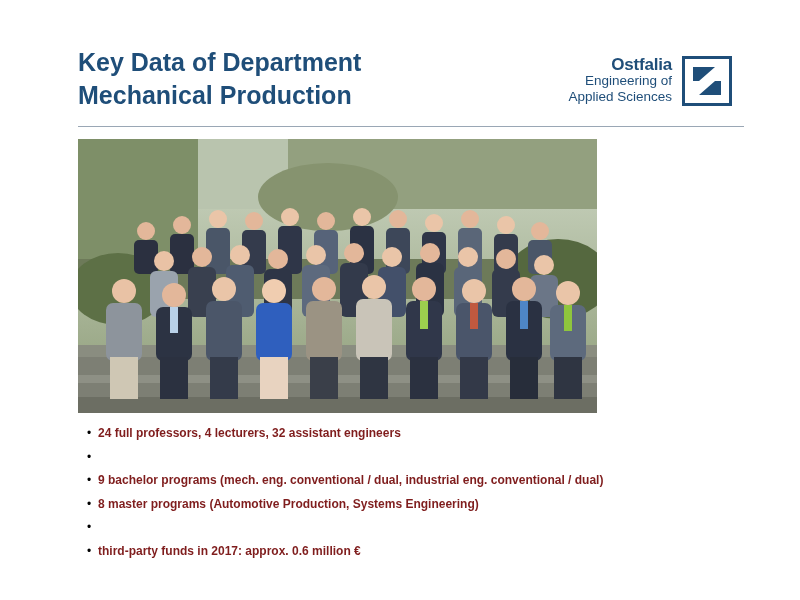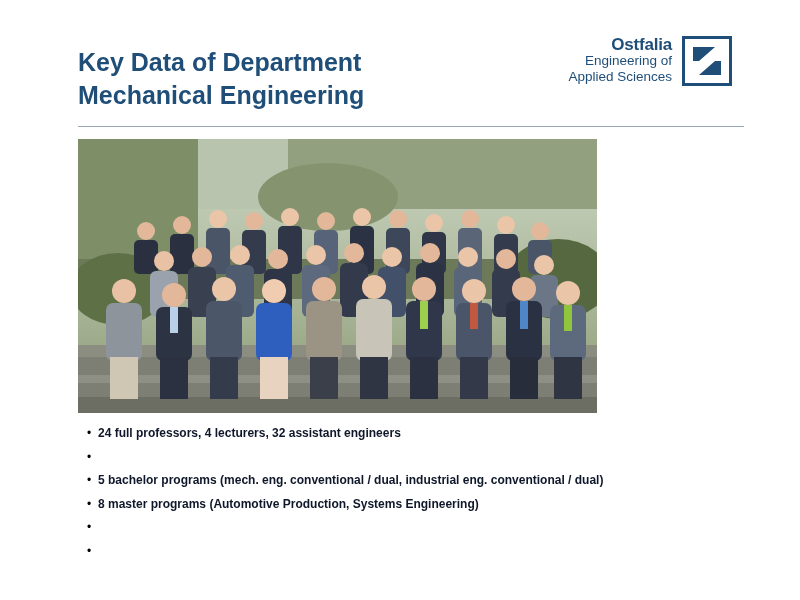--- a/index.html
+++ b/index.html
@@ -31,21 +31,21 @@
     font-weight: bold;
     line-height: 33px;
     letter-spacing: 0px;
   }
   .title-line { display: block; white-space: nowrap; }
 
   
   .logo {
     position: absolute;
     right: 68px;
-    top: 36px;
+    top: 56px;
     display: flex;
     align-items: center;
     gap: 10px;
     justify-content: space-between;
   }
   .logo-text {
     text-align: right;
     color: #1F4E79;
     line-height: 16px;
   }
@@ -112,35 +112,35 @@
     width: 14px;
     flex: 0 0 14px;
     color: #000000;
     font-size: 12px;
     line-height: 17px;
     text-align: left;
     padding-left: 3px;
     box-sizing: border-box;
   }
   .bullet-text {
-    color: #0f172a;
+    color: #7f1d1d;
     font-size: 12px;
     font-weight: bold;
     line-height: 17px;
     white-space: nowrap;
   }
 </style>
 </head>
 <body>
 
 <div class="slide">
 
   <div class="title">
     <span class="title-line">Key Data of Department</span>
-    <span class="title-line">Mechanical Engineering</span>
+    <span class="title-line">Mechanical Production</span>
   </div>
 
   <div class="logo">
     <div class="logo-text">
       <span class="l1">Ostfalia</span>
       <span class="l2">Engineering of</span>
       <span class="l3">Applied Sciences</span>
     </div>
     <div class="logo-mark">
       <svg width="44" height="44" viewBox="0 0 44 44" aria-hidden="true">
@@ -280,27 +280,28 @@
   <div class="bullets">
     <div class="bullet">
       <span class="bullet-dot">•</span>
       <span class="bullet-text">24 full professors, 4  lecturers, 32 assistant engineers</span>
     </div>
     <div class="bullet">
       <span class="bullet-dot">•</span>
     </div>
     <div class="bullet">
       <span class="bullet-dot">•</span>
-      <span class="bullet-text">5 bachelor programs (mech. eng. conventional / dual, industrial eng. conventional / dual)</span>
+      <span class="bullet-text">9 bachelor programs (mech. eng. conventional / dual, industrial eng. conventional / dual)</span>
     </div>
     <div class="bullet">
       <span class="bullet-dot">•</span>
       <span class="bullet-text">8 master programs (Automotive Production, Systems Engineering)</span>
     </div>
     <div class="bullet">
       <span class="bullet-dot">•</span>
     </div>
     <div class="bullet">
       <span class="bullet-dot">•</span>
+      <span class="bullet-text">third-party funds in 2017: approx. 0.6 million €</span>
     </div>
   </div>
 
 </div>
 
 </body></html>

